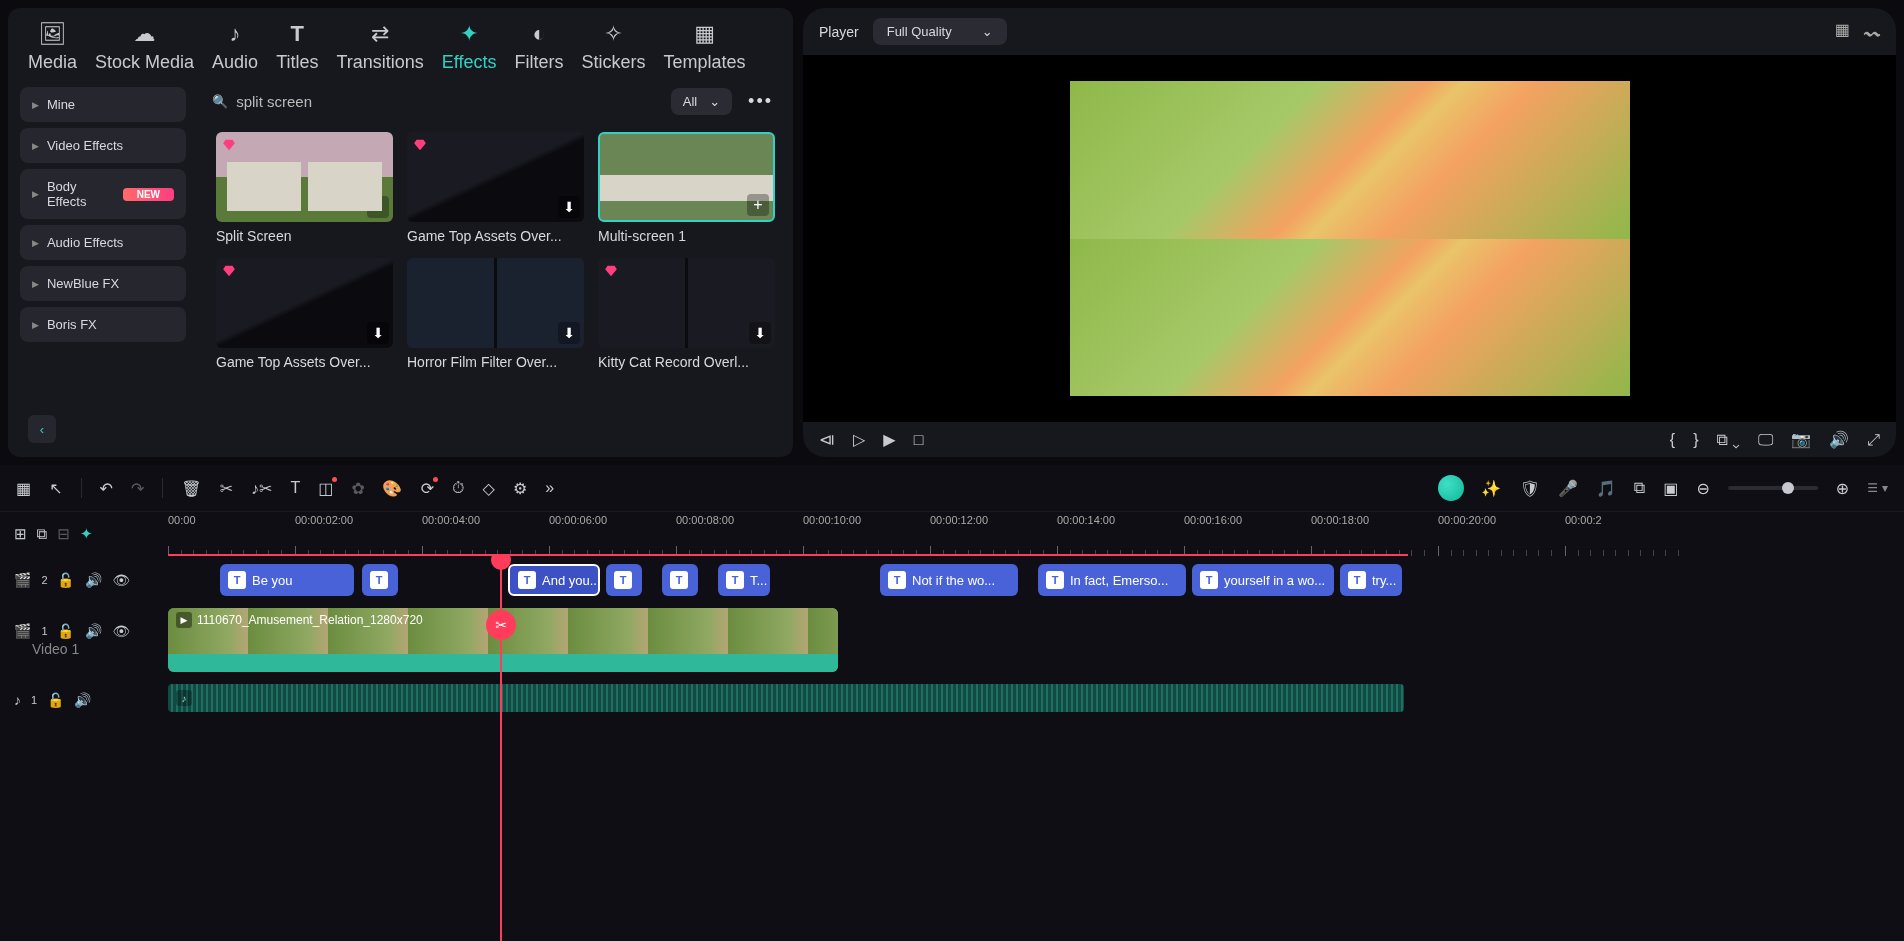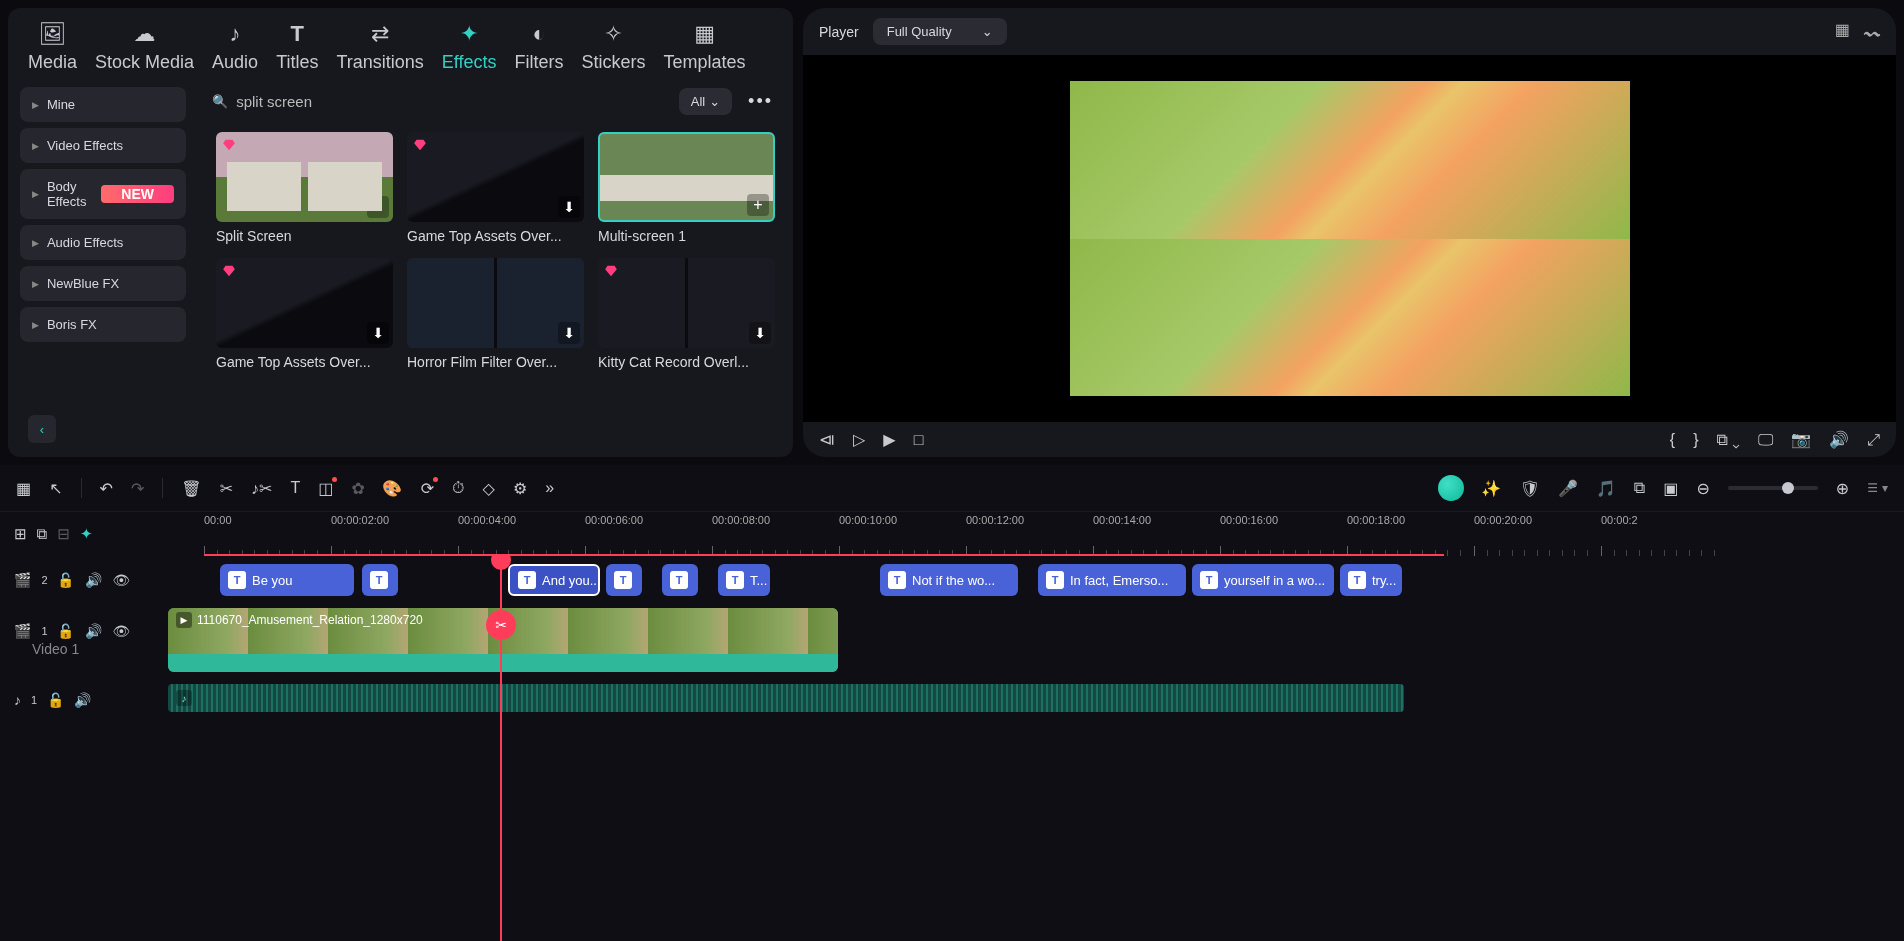--- a/index.html
+++ b/index.html
@@ -14,28 +14,28 @@
 .tab-item { display: flex; flex-direction: column; align-items: center; gap: 4px; color: #c8c8d0; cursor: pointer; }
 .tab-item.active { color: #33d1c3; }
 .tab-icon { font-size: 22px; height: 28px; display: flex; align-items: center; justify-content: center; }
 .tab-label { font-size: 18px; }
 
 
 .browser { display: flex; flex: 1; min-height: 0; }
 .sidebar { width: 190px; padding: 6px 12px; display: flex; flex-direction: column; gap: 6px; }
 .sidebar-item { background: #26262f; border-radius: 8px; padding: 10px 12px; display: flex; align-items: center; gap: 8px; color: #d8d8de; cursor: pointer; font-size: 13px;}
 .sidebar-item .arrow { font-size: 9px; color: #888; }
-.new-badge { background: linear-gradient(90deg,#ff6b6b,#ff3d7f); color: #fff; font-size: 14px; padding: 1px 20px; border-radius: 4px; font-weight: 600; }
+.new-badge { background: linear-gradient(90deg,#ff6b6b,#ff3d7f); color: #fff; font-size: 10px; padding: 1px 14px; border-radius: 4px; font-weight: 600; }
 .collapse-btn { margin-top: auto; align-self: flex-start; background: #26262f; width: 28px; height: 28px; border-radius: 6px; display: flex; align-items: center; justify-content: center; color: #33d1c3; cursor: pointer; margin-left: 8px; margin-bottom: 8px;}
 
 .content-col { flex: 1; display: flex; flex-direction: column; min-width: 0; }
 .search-row { display: flex; align-items: center; gap: 10px; padding: 6px 14px; }
 .search-box { flex: 1; display: flex; align-items: center; gap: 8px; color: #aaa; background: transparent; padding: 6px 0;}
 .search-input-text { color: #bbb; font-size: 15px; }
-.filter-dd { background: #2b2b34; border-radius: 8px; padding: 6px 12px; display: flex; align-items: center; gap: 4px; color: #d8d8de; cursor: pointer; }
+.filter-dd { background: #2b2b34; border-radius: 8px; padding: 6px 12px; display: flex; align-items: center; gap: 12px; color: #d8d8de; cursor: pointer; }
 .more-dots { font-size: 18px; color: #d8d8de; cursor: pointer; padding: 0 6px; letter-spacing: 2px;}
 
 .grid { flex: 1; display: grid; grid-template-columns: repeat(3, 1fr); gap: 14px; padding: 10px 18px; overflow-y: auto; align-content: start; }
 .grid-item { display: flex; flex-direction: column; gap: 6px; }
 .thumb { position: relative; height: 90px; background: #1f1f28; border-radius: 6px; overflow: hidden; }
 .thumb.selected { border: 2px solid #33d1c3; }
 .thumb .badge-gem { position: absolute; top: 4px; left: 4px; width: 18px; height: 18px; display: flex; align-items: center; justify-content: center; }
 .thumb .dl-icon { position: absolute; bottom: 4px; right: 4px; color: #fff; font-size: 14px; background: rgba(0,0,0,.3); width: 22px; height: 22px; border-radius: 4px; display: flex; align-items: center; justify-content: center;}
 .thumb .add-icon { position: absolute; bottom: 4px; right: 4px; color: #fff; font-size: 16px; background: rgba(0,0,0,.3); width: 22px; height: 22px; border-radius: 4px; display: flex; align-items: center; justify-content: center;}
 .grid-label { color: #d8d8de; font-size: 14px; white-space: nowrap; overflow: hidden; text-overflow: ellipsis; }
@@ -73,21 +73,21 @@
 .tl-sep { width: 1px; height: 20px; background: #2a2a34; }
 .tl-spacer { flex: 1; }
 .avatar-circle { width: 26px; height: 26px; border-radius: 50%; background: radial-gradient(circle at 35% 35%, #3fe0c5 0%, #0fb799 100%); }
 .zoom-slider { width: 90px; height: 4px; background: #2b2b34; border-radius: 2px; position: relative; }
 .zoom-knob { position: absolute; left: 60%; top: -4px; width: 12px; height: 12px; background: #c8c8d0; border-radius: 50%; }
 .view-dd { color: #888; font-size: 12px; cursor: pointer; display:flex; gap:4px; align-items:center;}
 
 .ruler-row { display:flex; height:44px; }
 .ruler-left { width: 168px; display:flex; align-items:center; gap:10px; padding: 0 14px;}
 .ruler-left span { color:#c8c8d0; font-size:15px; cursor:pointer; }
-.ruler { flex:1; position:relative; background:#0e0e14;margin-left:36px; }
+.ruler { flex:1; position:relative; background:#0e0e14; }
 .ruler-labels { display:flex; position:absolute; top:2px; left:0; right:0; font-size:11px; color:#aaa;}
 .ruler-label { width:127px; flex-shrink:0; }
 .ruler-ticks { position:absolute; bottom:0; left:0; right:0; height:16px; display:flex; }
 .tick-group { width:127px; flex-shrink:0; display:flex; align-items:flex-end;}
 .tick { width:1px; height:6px; background:#444; margin-right:11.5px;}
 .tick.major { height:10px; background:#666;}
 .ruler-pink { position:absolute; bottom:0; left:0; height:2px; background:#ff3d5a; }
 
 .playhead { position:absolute; top:0; bottom:0; width:2px; background:#ff3d5a; z-index:5; pointer-events:none;}
 .playhead-head { position:absolute; top:-6px; left:-9px; width:20px; height:20px; background:#ff3d5a; border-radius:10px 10px 10px 10px;}

